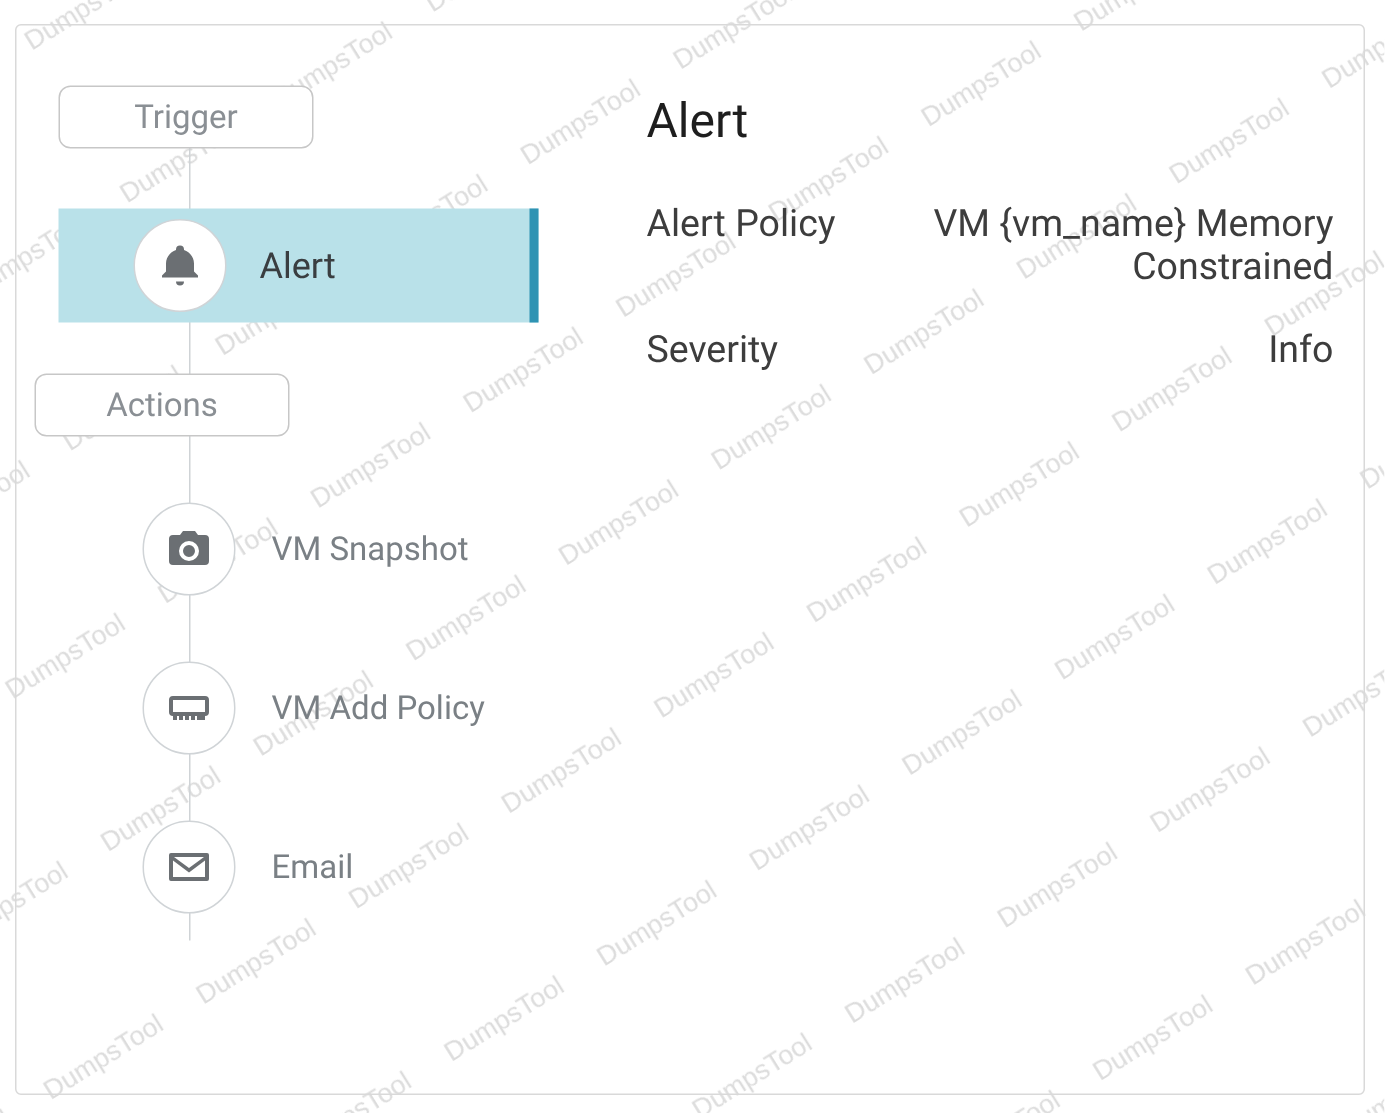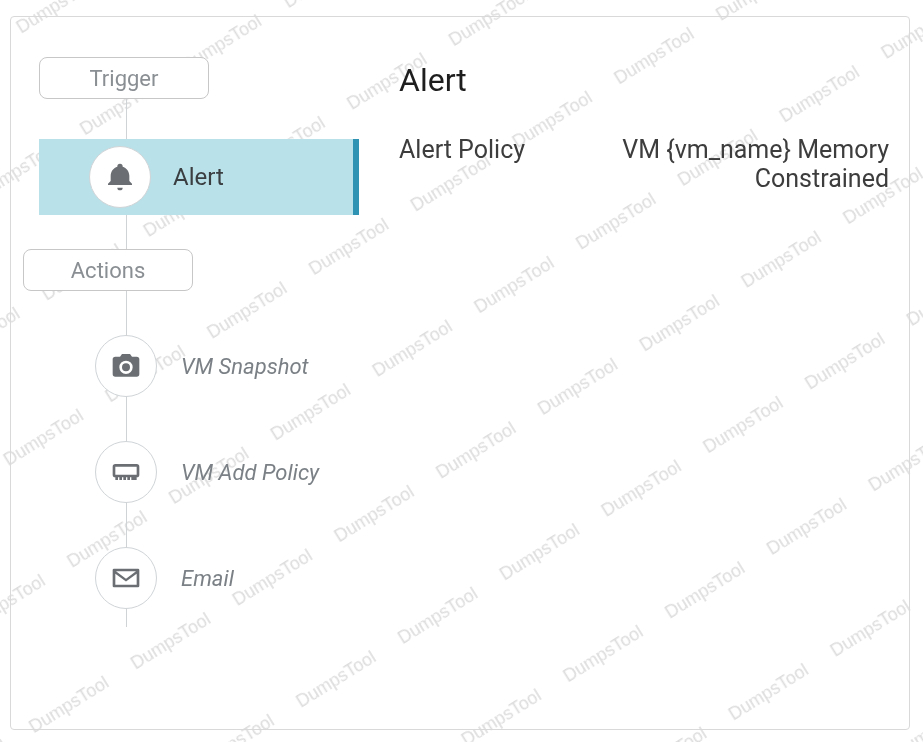--- a/index.html
+++ b/index.html
@@ -21,20 +21,21 @@
 
   .panel {
     position: absolute;
     left: 10px; top: 16px;
     width: 900px; height: 714px;
     border: 1px solid #d9d9d9;
     border-radius: 4px;
     background: transparent;
     z-index: 1;
     display: flex;
+    gap: 32px;
   }
 
   
   .flow-col {
     width: 360px;
     position: relative;
     padding-top: 40px;
   }
 
   .connector-line {
@@ -104,21 +105,20 @@
     margin-left: 84px;
     display: flex;
     align-items: center;
     gap: 24px;
     z-index: 2;
   }
   .action-row .circle-icon { background: #ffffff; }
   .action-text {
     font-size: 22px;
     color: #7a8085;
-    font-style: italic;
   }
 
   
   .detail-col {
     flex: 1;
     padding-top: 44px;
     padding-left: 28px;
     padding-right: 20px;
   }
   .detail-title {
@@ -203,17 +203,21 @@
   </div>
 
   <div class="detail-col">
     <div class="detail-title">Alert</div>
 
     <div class="detail-row">
       <div class="detail-key">Alert Policy</div>
       <div class="detail-val">VM {vm_name} Memory Constrained</div>
     </div>
     <div class="detail-row">
+      <div class="detail-key">Severity</div>
+      <div class="detail-val">Info</div>
+    </div>
+    <div class="detail-row">
       <div class="detail-val"></div>
     </div>
   </div>
 
 </div>
 
 </body></html>

